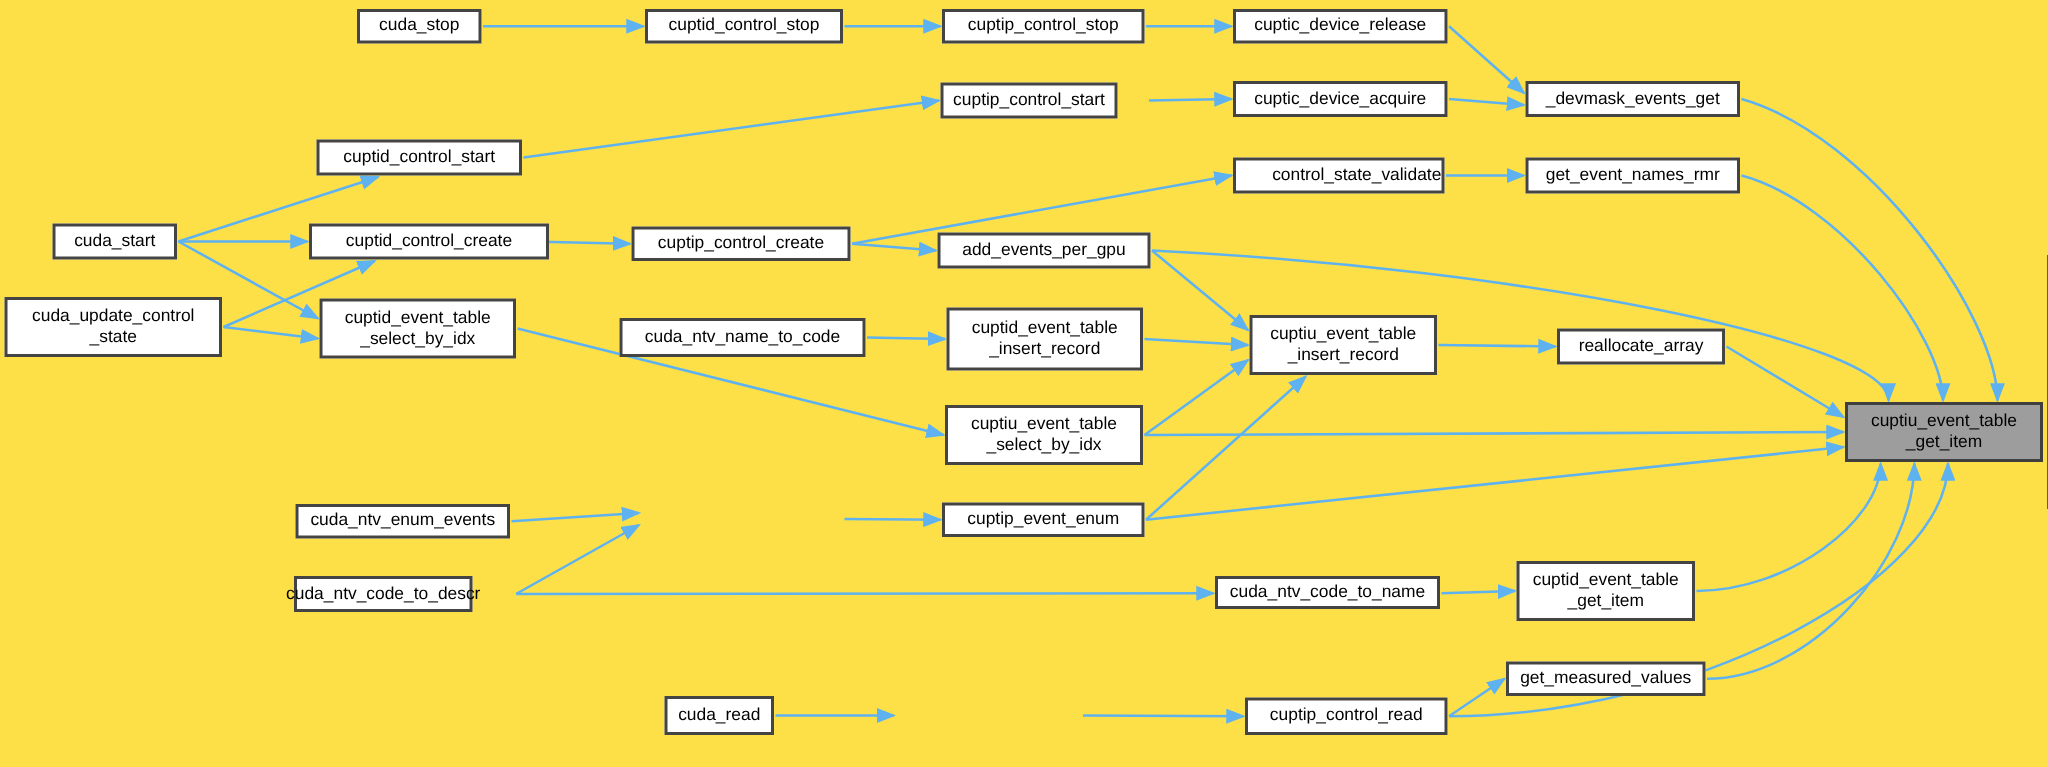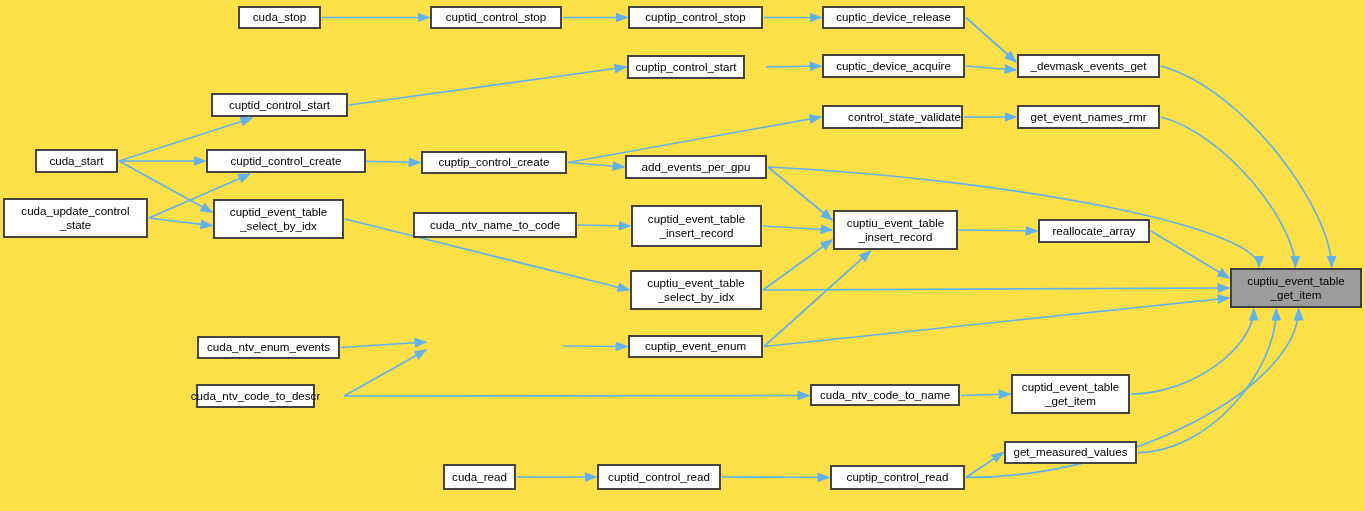--- a/index.html
+++ b/index.html
@@ -177,19 +177,16 @@
     <div class="node" style="left: 1011px; top: 374px; width: 119px; height: 40px;">
       <span>cuptid_event_table</span>
       <span>_get_item</span>
     </div>
     <div class="node" style="left: 1004px; top: 441px; width: 133px; height: 23px;">
       <span>get_measured_values</span>
     </div>
     <div class="node" style="left: 443px; top: 464px; width: 73px; height: 26px;">
       <span>cuda_read</span>
     </div>
-    <div class="node" style="left: 597px; top: 464px; width: 124px; height: 26px;">
-      <span>cuptid_control_read</span>
-    </div>
     <div class="node" style="left: 830px; top: 465px; width: 135px; height: 25px;">
       <span>cuptip_control_read</span>
     </div>
   </div>
 
 </body></html>

